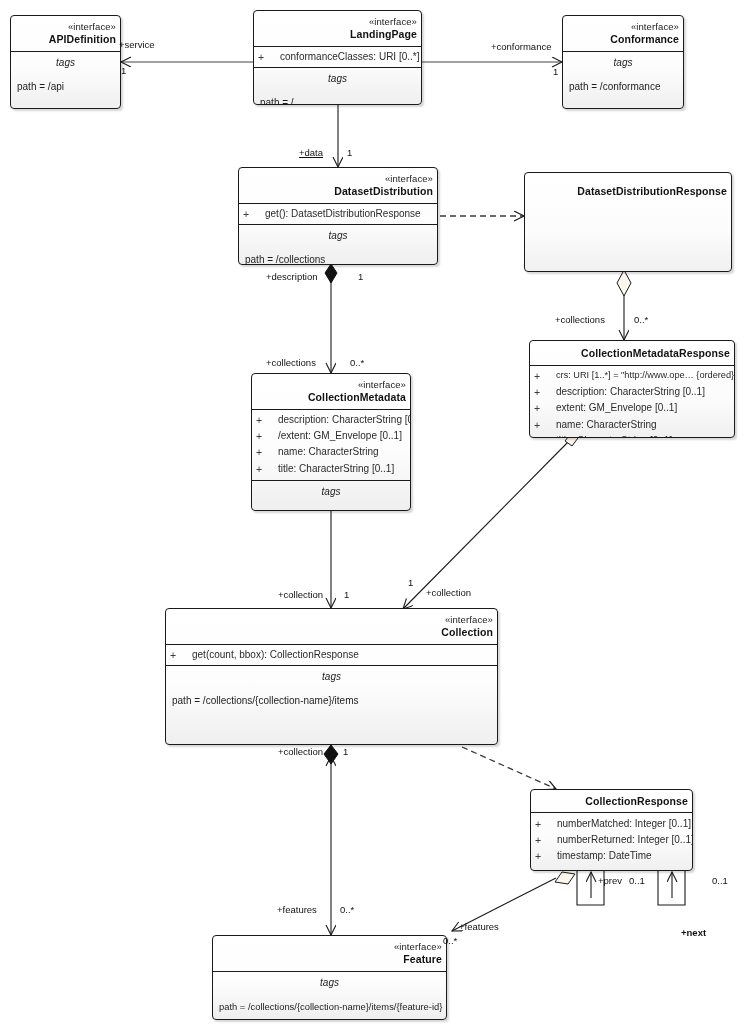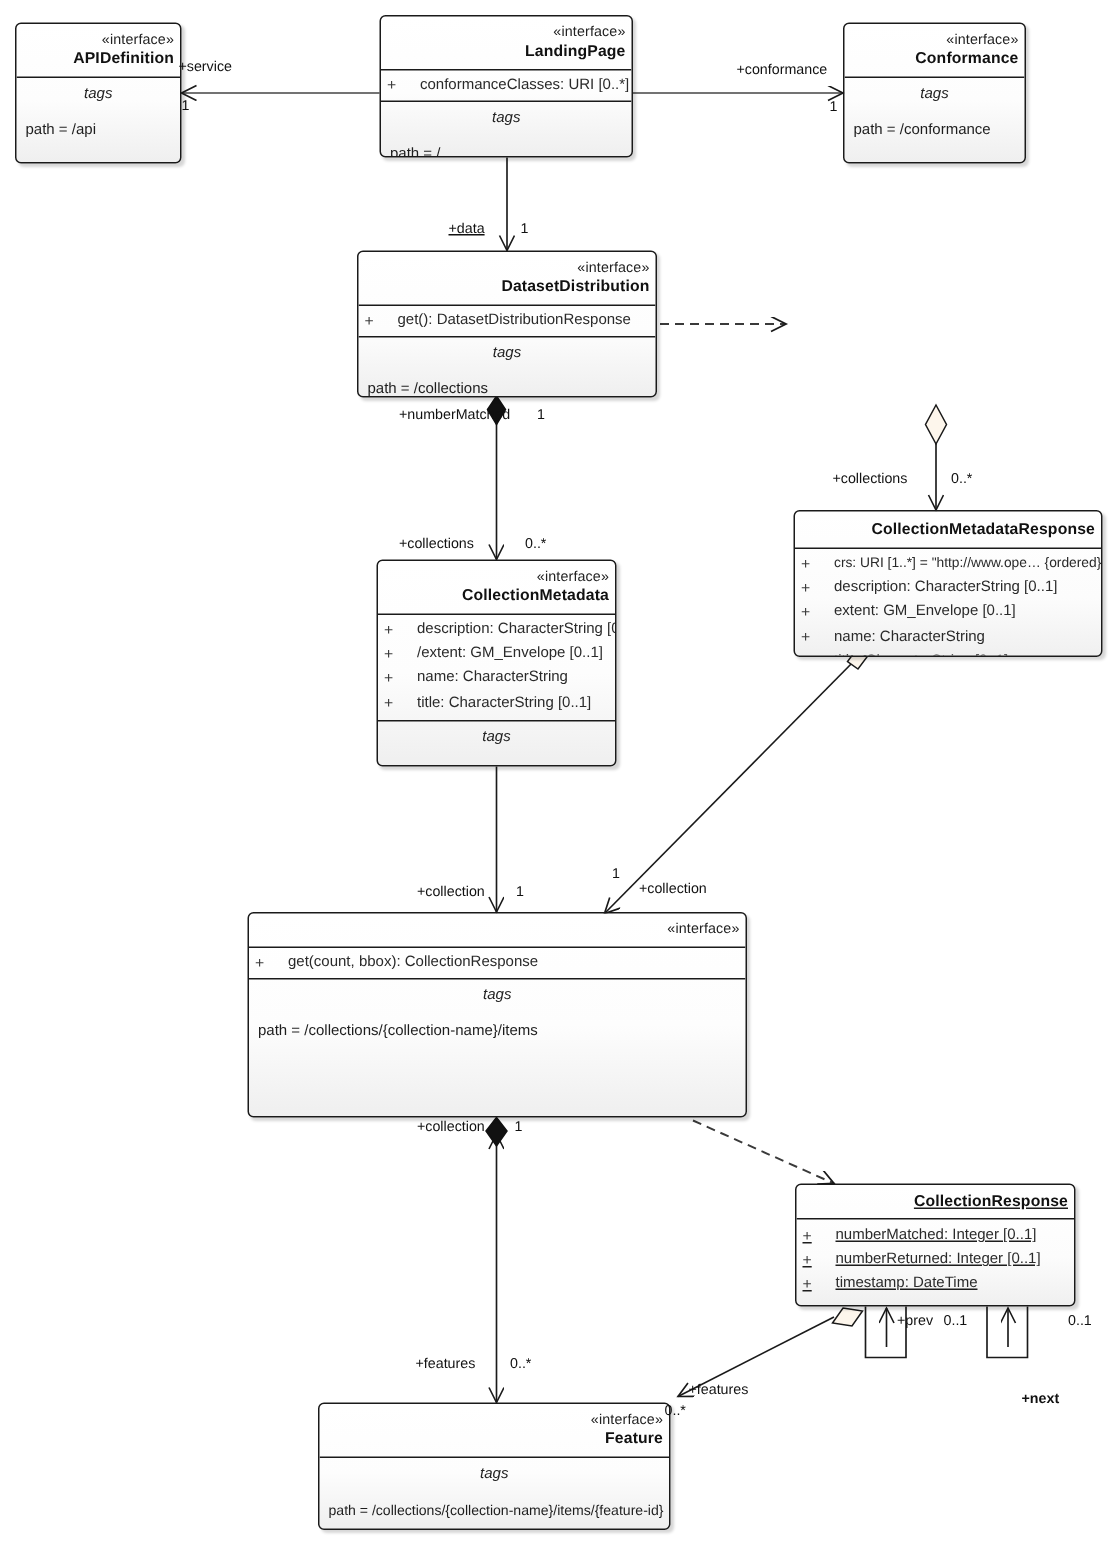--- a/index.html
+++ b/index.html
@@ -230,20 +230,25 @@
         <span class="vis">+</span>
         <span class="sig">get(): DatasetDistributionResponse</span>
       </div>
     </div>
     <div class="cls-sep cls-sect">
       <div class="tags-title">tags</div>
       <div class="tag-line">path = /collections</div>
     </div>
   </div>
 
+  <div class="uml-class plain" style="left:524px;top:172px;width:208px;height:100px;">
+    <div class="cls-head" style="padding-top:12px;">
+      <span class="cname">DatasetDistributionResponse</span>
+    </div>
+  </div>
 
   <div class="uml-class" style="left:251px;top:373px;width:160px;height:138px;">
     <div class="cls-head">
       <span class="stereo">«interface»</span>
       <span class="cname">CollectionMetadata</span>
     </div>
     <div class="cls-sep cls-sect" style="padding:2px 0 3px 0;">
       <div class="feat">
         <span class="vis">+</span>
         <span class="sig">description: CharacterString [0..1]</span>
@@ -291,34 +296,35 @@
       <div class="feat">
         <span class="vis">+</span>
         <span class="sig">title: CharacterString [0..1]</span>
       </div>
     </div>
   </div>
 
   <div class="uml-class" style="left:165px;top:608px;width:333px;height:137px;">
     <div class="cls-head">
       <span class="stereo">«interface»</span>
+      <span class="cname">Collection</span>
     </div>
     <div class="cls-sep cls-sect" style="padding:2px 0 2px 0;">
       <div class="feat">
         <span class="vis">+</span>
         <span class="sig">get(count, bbox): CollectionResponse</span>
       </div>
     </div>
     <div class="cls-sep cls-sect">
       <div class="tags-title">tags</div>
       <div class="tag-line">path = /collections/{collection-name}/items</div>
     </div>
   </div>
 
-  <div class="uml-class plain" style="left:530px;top:789px;width:187px;height:82px;text-decoration:underline;">
+  <div class="uml-class plain" style="left:530px;top:789px;width:163px;height:82px;">
     <div class="cls-head" style="padding:5px 4px 4px 4px;">
       <span class="cname">CollectionResponse</span>
     </div>
     <div class="cls-sep cls-sect" style="padding:3px 0 3px 0;">
       <div class="feat">
         <span class="vis">+</span>
         <span class="sig">numberMatched: Integer [0..1]</span>
       </div>
       <div class="feat">
         <span class="vis">+</span>
@@ -344,21 +350,21 @@
 
   <span class="elabel" style="left:119px;top:40px;">+service</span>
   <span class="elabel mult" style="left:121px;top:66px;">1</span>
 
   <span class="elabel" style="left:491px;top:42px;">+conformance</span>
   <span class="elabel mult" style="left:553px;top:67px;">1</span>
 
   <span class="elabel" style="left:299px;top:148px;text-decoration:underline;">+data</span>
   <span class="elabel mult" style="left:347px;top:148px;">1</span>
 
-  <span class="elabel" style="left:266px;top:272px;">+numberMatched</span>
+  <span class="elabel" style="left:266px;top:272px;">+description</span>
   <span class="elabel mult" style="left:358px;top:272px;">1</span>
 
   <span class="elabel" style="left:266px;top:358px;">+collections</span>
   <span class="elabel mult" style="left:350px;top:358px;">0..*</span>
 
   <span class="elabel" style="left:555px;top:315px;">+collections</span>
   <span class="elabel mult" style="left:634px;top:315px;">0..*</span>
 
   <span class="elabel" style="left:278px;top:590px;">+collection</span>
   <span class="elabel mult" style="left:344px;top:590px;">1</span>

